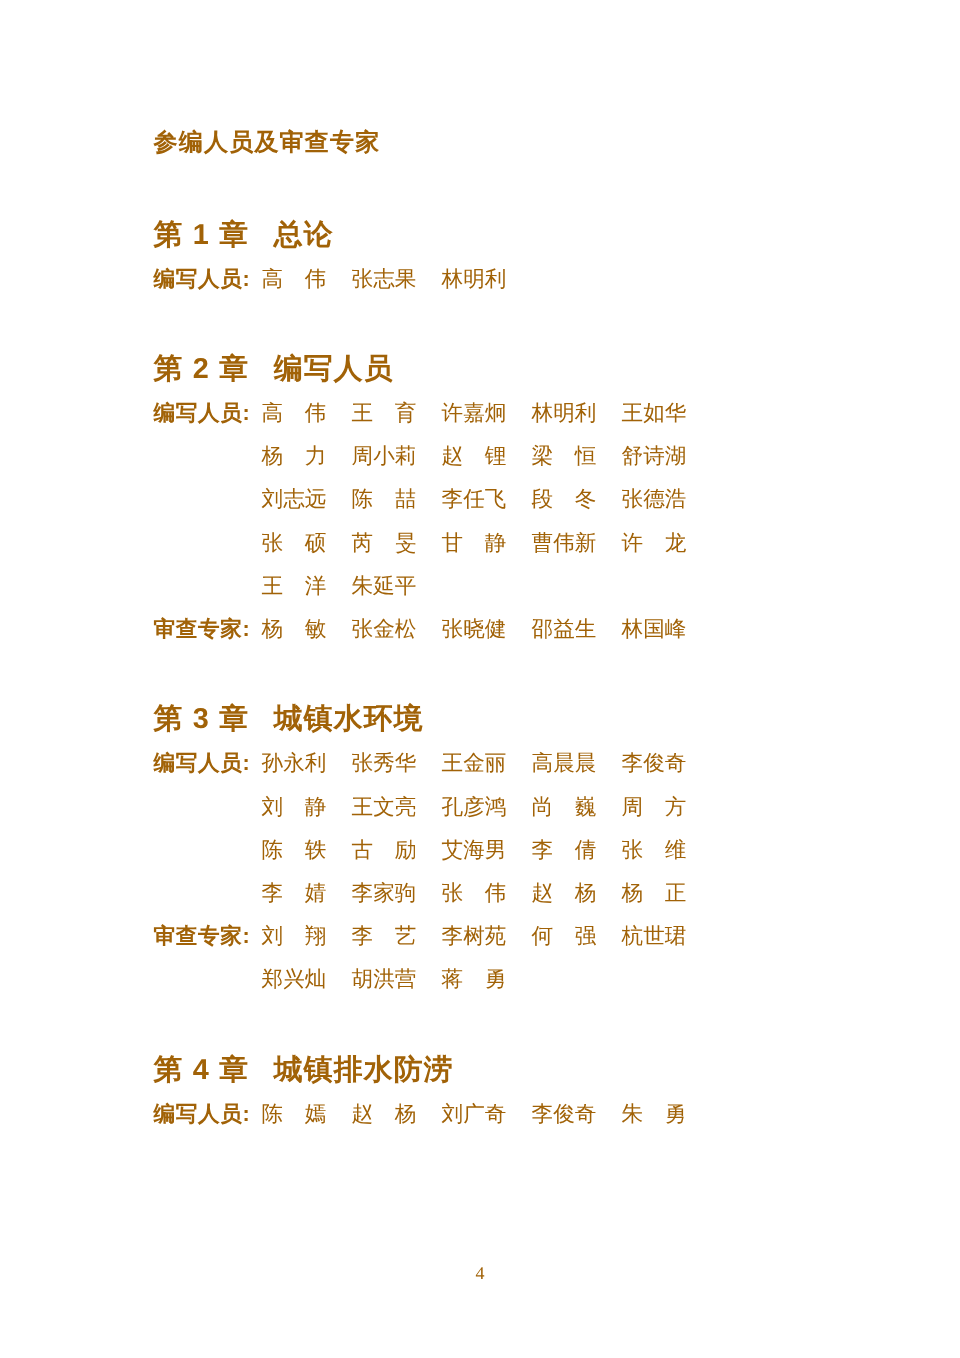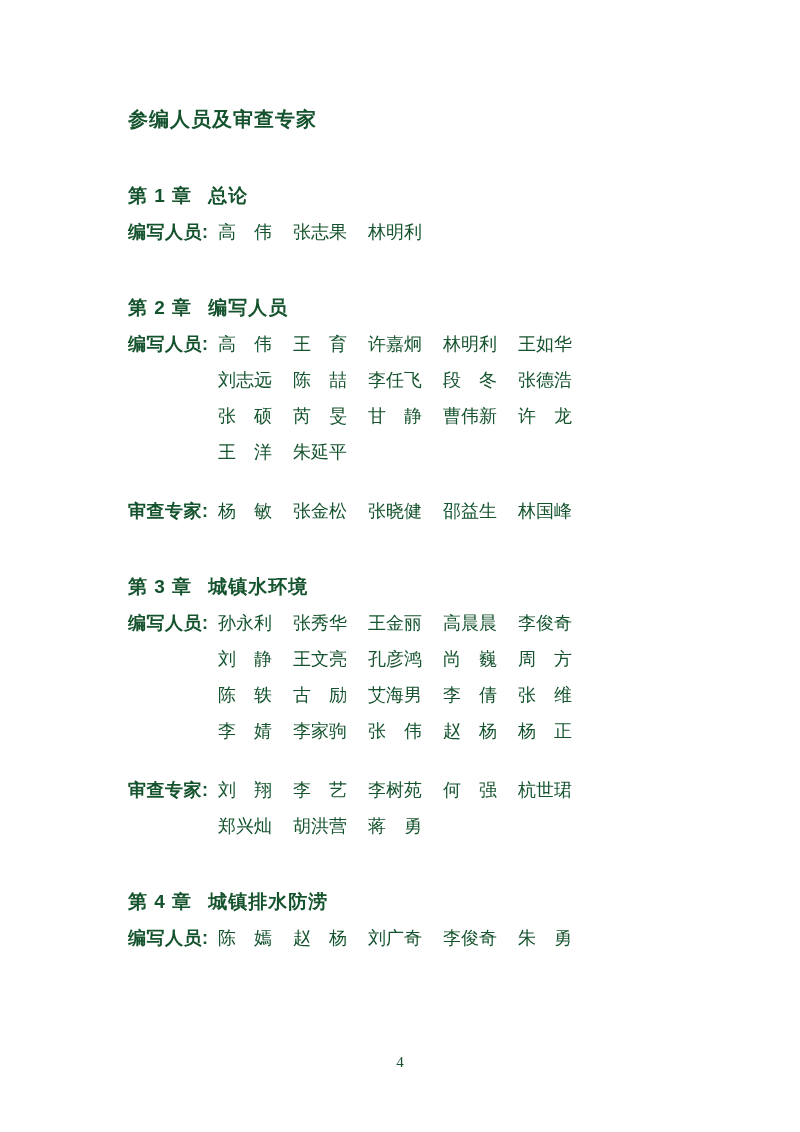--- a/index.html
+++ b/index.html
@@ -6,21 +6,21 @@
     margin: 0;
     padding: 0;
     background: #ffffff;
   }
   .page {
     position: relative;
     width: 800px;
     height: 1132px;
     margin: 0 auto;
     background: #ffffff;
-    color: #14532d;
+    color: #a16207;
     overflow: hidden;
     box-sizing: border-box;
     padding: 106px 128px 0 128px;
   }
   .doc-title {
     font-family: "Liberation Sans", "DejaVu Sans", sans-serif;
     font-weight: bold;
     font-size: 20px;
     line-height: 26px;
     margin: 0;
@@ -28,30 +28,30 @@
   }
   .chapter {
     margin-top: 40px;
   }
   .chapter.first {
     margin-top: 46px;
   }
   .chapter-heading {
     font-family: "Liberation Sans", "DejaVu Sans", sans-serif;
     font-weight: bold;
-    font-size: 19px;
+    font-size: 24px;
     line-height: 36px;
     margin: 0;
     letter-spacing: 1px;
   }
   .chapter-title {
     margin-left: 0.85em;
   }
   .group { margin: 0; }
-  .group + .group { margin-top: 23px; }
+  .group + .group { margin-top: 0; }
   .row {
     display: flex;
     align-items: flex-start;
     line-height: 36px;
     white-space: nowrap;
   }
   .role {
     font-family: "Liberation Sans", "DejaVu Sans", sans-serif;
     font-weight: bold;
     font-size: 18px;
@@ -100,20 +100,28 @@
           <div class="row">
             <span class="role">编写人员:</span>
             <span class="name">高　伟</span>
             <span class="name">王　育</span>
             <span class="name">许嘉炯</span>
             <span class="name">林明利</span>
             <span class="name">王如华</span>
           </div>
           <div class="row">
             <span class="role"></span>
+            <span class="name">杨　力</span>
+            <span class="name">周小莉</span>
+            <span class="name">赵　锂</span>
+            <span class="name">梁　恒</span>
+            <span class="name">舒诗湖</span>
+          </div>
+          <div class="row">
+            <span class="role"></span>
             <span class="name">刘志远</span>
             <span class="name">陈　喆</span>
             <span class="name">李任飞</span>
             <span class="name">段　冬</span>
             <span class="name">张德浩</span>
           </div>
           <div class="row">
             <span class="role"></span>
             <span class="name">张　硕</span>
             <span class="name">芮　旻</span>

